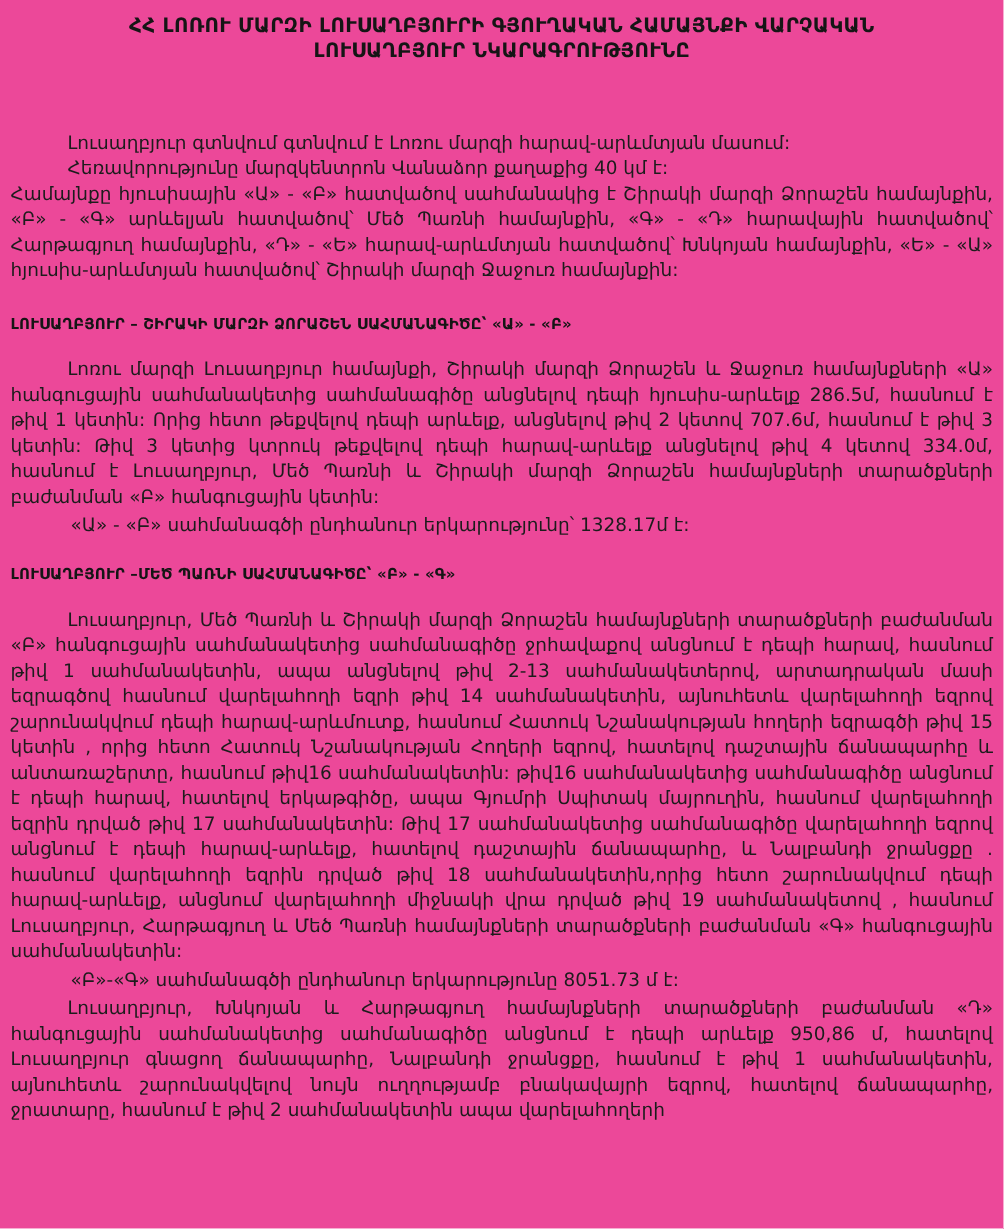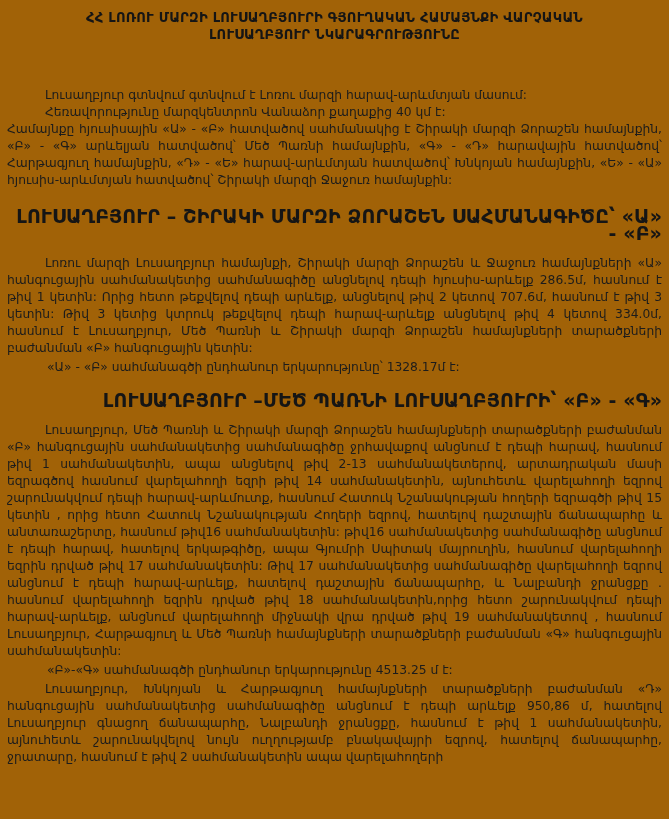--- a/index.html
+++ b/index.html
@@ -6,21 +6,21 @@
     margin: 0;
     padding: 0;
     background: #ffffff;
   }
   .page {
     position: relative;
     width: 669px;
     height: 819px;
     box-sizing: border-box;
     padding: 9px 7px 0 7px;
-    background: #a16207;
+    background: #ec4899;
     overflow: hidden;
     font-family: "DejaVu Sans", sans-serif;
     color: #1c1c1c;
   }
   .doc-title {
     margin: 0 0 44px 0;
     text-align: center;
     font-size: 13.2px;
     font-weight: bold;
     line-height: 17px;
@@ -38,22 +38,22 @@
     margin: 0;
     font-size: 12.3px;
     line-height: 17px;
     text-align: justify;
   }
   .body-par.first-indent {
     text-indent: 38px;
   }
   .section-heading {
     margin: 16px 0 13px 0;
-    text-align: right;
-    font-size: 19px;
+    text-align: left;
+    font-size: 10px;
     font-weight: bold;
     line-height: 17px;
     letter-spacing: 0.1px;
     color: #151515;
   }
   .length-line {
     margin: 2px;
     padding-left: 38px;
     font-size: 12.3px;
     line-height: 17px;
@@ -67,19 +67,19 @@
   <h1 class="doc-title"><span>ՀՀ ԼՈՌՈՒ ՄԱՐԶԻ ԼՈՒՍԱՂԲՅՈՒՐԻ ԳՅՈՒՂԱԿԱՆ ՀԱՄԱՅՆՔԻ ՎԱՐՉԱԿԱՆ</span><br><span>ԼՈՒՍԱՂԲՅՈՒՐ ՆԿԱՐԱԳՐՈՒԹՅՈՒՆԸ</span></h1>
 
   <p class="line-indent">Լուսաղբյուր գտնվում գտնվում է Լոռու մարզի հարավ-արևմտյան մասում:</p>
   <p class="line-indent">Հեռավորությունը մարզկենտրոն Վանաձոր քաղաքից 40 կմ է:</p>
   <p class="body-par">Համայնքը հյուսիսային «Ա» - «Բ» հատվածով սահմանակից է Շիրակի մարզի Ձորաշեն համայնքին, «Բ» - «Գ» արևելյան հատվածով՝ Մեծ Պառնի համայնքին, «Գ» - «Դ» հարավային հատվածով՝ Հարթագյուղ համայնքին, «Դ» - «Ե» հարավ-արևմտյան հատվածով՝ Խնկոյան համայնքին, «Ե» - «Ա» հյուսիս-արևմտյան հատվածով՝ Շիրակի մարզի Ջաջուռ համայնքին:</p>
 
   <h2 class="section-heading" style="margin-top:19px;">ԼՈՒՍԱՂԲՅՈՒՐ – ՇԻՐԱԿԻ ՄԱՐԶԻ ՁՈՐԱՇԵՆ ՍԱՀՄԱՆԱԳԻԾԸ՝ «Ա» - «Բ»</h2>
   <p class="body-par first-indent">Լոռու մարզի Լուսաղբյուր համայնքի, Շիրակի մարզի Ձորաշեն և Ջաջուռ համայնքների «Ա» հանգուցային սահմանակետից սահմանագիծը անցնելով  դեպի հյուսիս-արևելք  286.5մ, հասնում է թիվ 1 կետին: Որից հետո  թեքվելով դեպի արևելք, անցնելով թիվ 2 կետով  707.6մ, հասնում է թիվ 3 կետին: Թիվ 3 կետից կտրուկ թեքվելով դեպի հարավ-արևելք անցնելով թիվ 4 կետով 334.0մ, հասնում է Լուսաղբյուր, Մեծ Պառնի և Շիրակի մարզի Ձորաշեն համայնքների տարածքների բաժանման «Բ» հանգուցային կետին:</p>
   <p class="length-line">«Ա» - «Բ» սահմանագծի ընդհանուր երկարությունը՝ 1328.17մ է:</p>
 
-  <h2 class="section-heading">ԼՈՒՍԱՂԲՅՈՒՐ –ՄԵԾ ՊԱՌՆԻ ԼՈՒՍԱՂԲՅՈՒՐԻ՝ «Բ» - «Գ»</h2>
+  <h2 class="section-heading">ԼՈՒՍԱՂԲՅՈՒՐ –ՄԵԾ ՊԱՌՆԻ ՍԱՀՄԱՆԱԳԻԾԸ՝ «Բ» - «Գ»</h2>
   <p class="body-par first-indent">Լուսաղբյուր,  Մեծ Պառնի և Շիրակի մարզի Ձորաշեն համայնքների  տարածքների բաժանման  «Բ» հանգուցային սահմանակետից սահմանագիծը ջրհավաքով անցնում է դեպի հարավ, հասնում թիվ 1 սահմանակետին, ապա անցնելով թիվ 2-13 սահմանակետերով, արտադրական մասի եզրագծով հասնում վարելահողի եզրի թիվ 14 սահմանակետին, այնուհետև վարելահողի եզրով շարունակվում դեպի հարավ-արևմուտք, հասնում Հատուկ Նշանակության հողերի եզրագծի թիվ 15 կետին , որից հետո Հատուկ Նշանակության Հողերի եզրով, հատելով դաշտային ճանապարհը և անտառաշերտը, հասնում թիվ16 սահմանակետին: թիվ16 սահմանակետից սահմանագիծը անցնում է դեպի հարավ, հատելով երկաթգիծը, ապա Գյումրի Սպիտակ մայրուղին, հասնում վարելահողի եզրին դրված թիվ 17 սահմանակետին: Թիվ 17 սահմանակետից սահմանագիծը վարելահողի եզրով անցնում է դեպի հարավ-արևելք, հատելով դաշտային ճանապարհը, և Նալբանդի ջրանցքը . հասնում վարելահողի  եզրին դրված թիվ 18 սահմանակետին,որից հետո շարունակվում դեպի հարավ-արևելք, անցնում վարելահողի միջնակի վրա դրված թիվ 19 սահմանակետով , հասնում Լուսաղբյուր, Հարթագյուղ և Մեծ Պառնի համայնքների տարածքների բաժանման   «Գ» հանգուցային սահմանակետին:</p>
-  <p class="length-line">«Բ»-«Գ»  սահմանագծի ընդհանուր երկարությունը  4513.25 մ է:</p>
+  <p class="length-line">«Բ»-«Գ»  սահմանագծի ընդհանուր երկարությունը  8051.73 մ է:</p>
 
   <p class="body-par first-indent">Լուսաղբյուր, Խնկոյան և Հարթագյուղ համայնքների տարածքների բաժանման  «Դ» հանգուցային սահմանակետից սահմանագիծը անցնում է դեպի արևելք 950,86 մ, հատելով Լուսաղբյուր գնացող ճանապարհը, Նալբանդի ջրանցքը, հասնում է  թիվ 1 սահմանակետին, այնուհետև  շարունակվելով  նույն  ուղղությամբ  բնակավայրի եզրով, հատելով ճանապարհը,  ջրատարը,  հասնում է  թիվ  2 սահմանակետին ապա  վարելահողերի</p>
 
 </div>
 
 </body></html>

